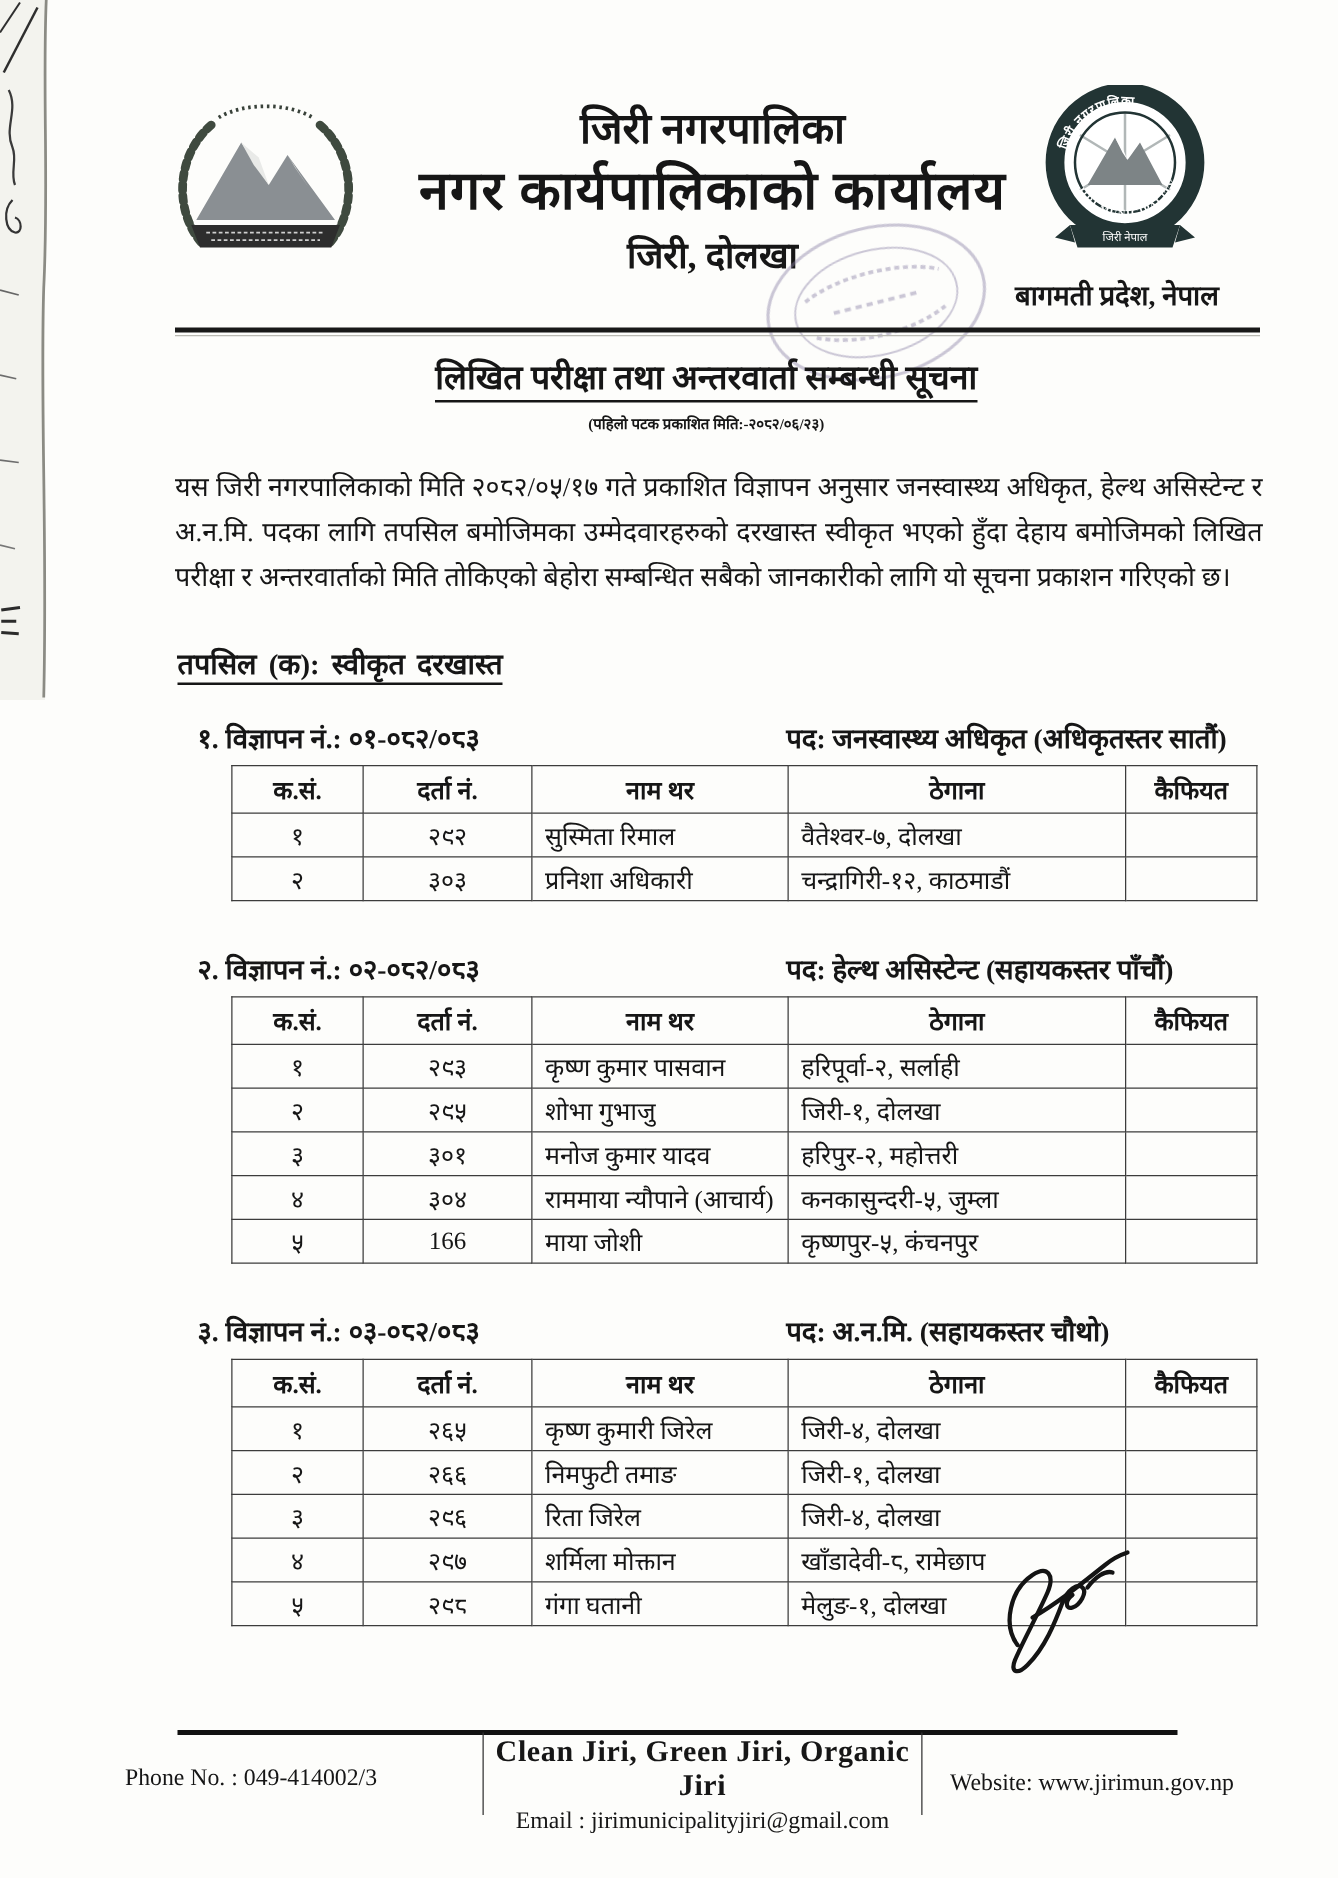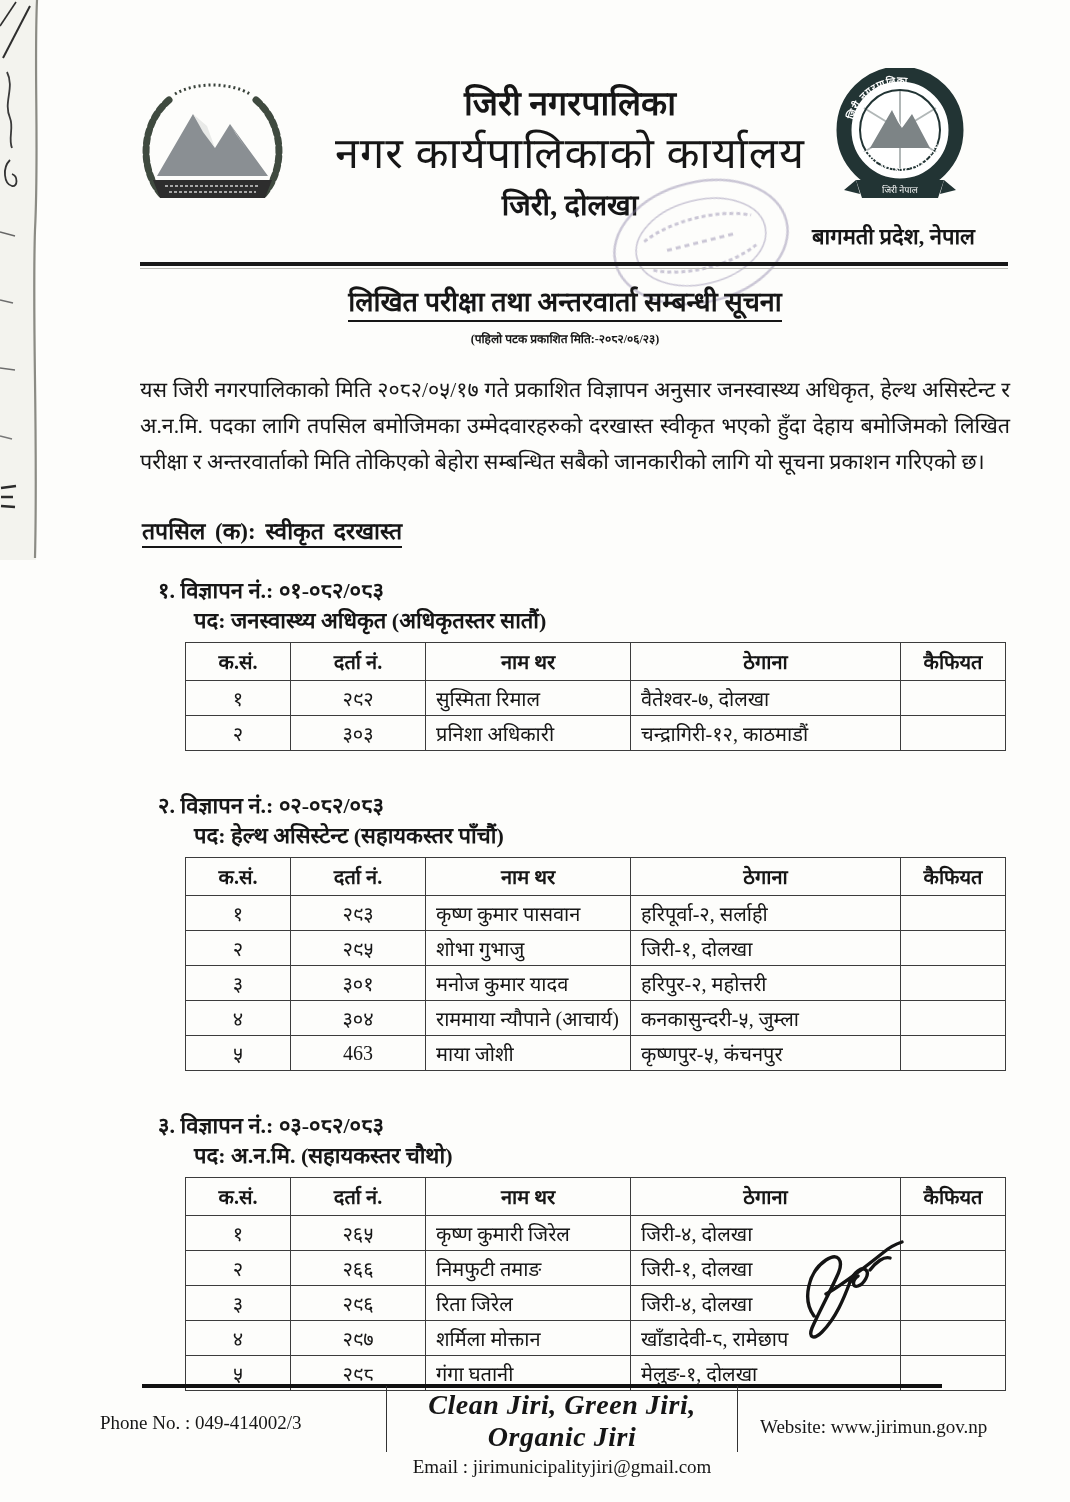--- a/index.html
+++ b/index.html
@@ -11,21 +11,21 @@
   }
   .page{position:absolute;inset:0;}
 
   
   .edge-strip{position:absolute;left:0;top:0;width:36px;height:560px;background:#f3f3ee;}
   .edge-svg{position:absolute;left:0;top:0;}
 
   
   .hdr-center{position:absolute;left:170px;right:100px;top:84px;text-align:center;line-height:1.15;}
   .muni-name{font-size:34px;font-weight:700;}
-  .office-name{font-size:43px;font-weight:400;margin-top:6px;letter-spacing:1px;}
+  .office-name{font-size:43px;font-weight:700;margin-top:6px;letter-spacing:1px;}
   .location{font-size:29px;font-weight:700;margin-top:10px;}
   .province{position:absolute;left:812px;top:220px;font-size:22px;font-weight:700;}
   .emblem{position:absolute;left:135px;top:76px;}
   .seal{position:absolute;left:834px;top:68px;}
 
   
   .stamp{
     position:absolute;left:606px;top:176px;width:190px;height:132px;
     opacity:.45;filter:blur(.6px);transform:rotate(-14deg);
     pointer-events:none;
@@ -47,42 +47,42 @@
     position:absolute;left:140px;width:870px;top:372px;
     font-size:21.5px;line-height:36px;text-align:justify;
   }
 
   .tapasil{position:absolute;left:142px;top:514px;font-size:23px;font-weight:700;}
   .tapasil span{border-bottom:2px solid #161616;padding-bottom:2px;word-spacing:4px;}
 
   
   #sections{position:absolute;left:158px;top:574px;width:860px;}
   .adv-section{margin-bottom:38px;}
-  .adv-head{font-size:22px;font-weight:700;margin-bottom:8px;display:flex;flex-direction:column;}
+  .adv-head{font-size:22px;font-weight:700;margin-bottom:8px;display:flex;}
   .adv-no{width:435px;}
   .adv-post{flex:1;margin-left:36px;}
   table.cand-table{border-collapse:collapse;margin-left:27px;width:820px;table-layout:fixed;}
   table.cand-table th,table.cand-table td{
     border:1.4px solid #3c3c3c;padding:2px 10px;font-size:20px;overflow:hidden;white-space:nowrap;
   }
   table.cand-table th{font-weight:700;height:33px;text-align:center;padding:2px 4px;}
   table.cand-table td{height:30px;}
   td.c-center{text-align:center;}
 
   
   .signature{position:absolute;left:792px;top:1228px;}
 
   
   .ftr-rule{position:absolute;left:142px;top:1384px;width:800px;height:4px;background:#111;}
   .ftr-box{
     position:absolute;left:386px;top:1386px;width:350px;height:66px;
     border-left:1.5px solid #333;border-right:1.5px solid #333;
     text-align:center;
   }
-  .slogan{font-size:28px;font-weight:700;font-style:italic;margin-top:3px;letter-spacing:.5px;}
+  .slogan{font-size:24px;font-weight:700;margin-top:3px;letter-spacing:.5px;}
   .email{font-size:19px;margin-top:3px;}
   .phone{position:absolute;left:100px;top:1412px;font-size:19px;}
   .website{position:absolute;left:760px;top:1416px;font-size:19px;}
 </style>
 </head>
 <body>
 
 <div class="page">
 
   <div class="edge-strip"></div>
@@ -254,21 +254,21 @@
             </tr>
             <tr>
               <td class="c-center">४</td>
               <td class="c-center">३०४</td>
               <td>राममाया न्यौपाने (आचार्य)</td>
               <td>कनकासुन्दरी-५, जुम्ला</td>
               <td></td>
             </tr>
             <tr>
               <td class="c-center">५</td>
-              <td class="c-center">463</td>
+              <td class="c-center">166</td>
               <td>माया जोशी</td>
               <td>कृष्णपुर-५, कंचनपुर</td>
               <td></td>
             </tr>
           </tbody>
       </table>
     </section>
 
     <section class="adv-section">
       <div class="adv-head">

